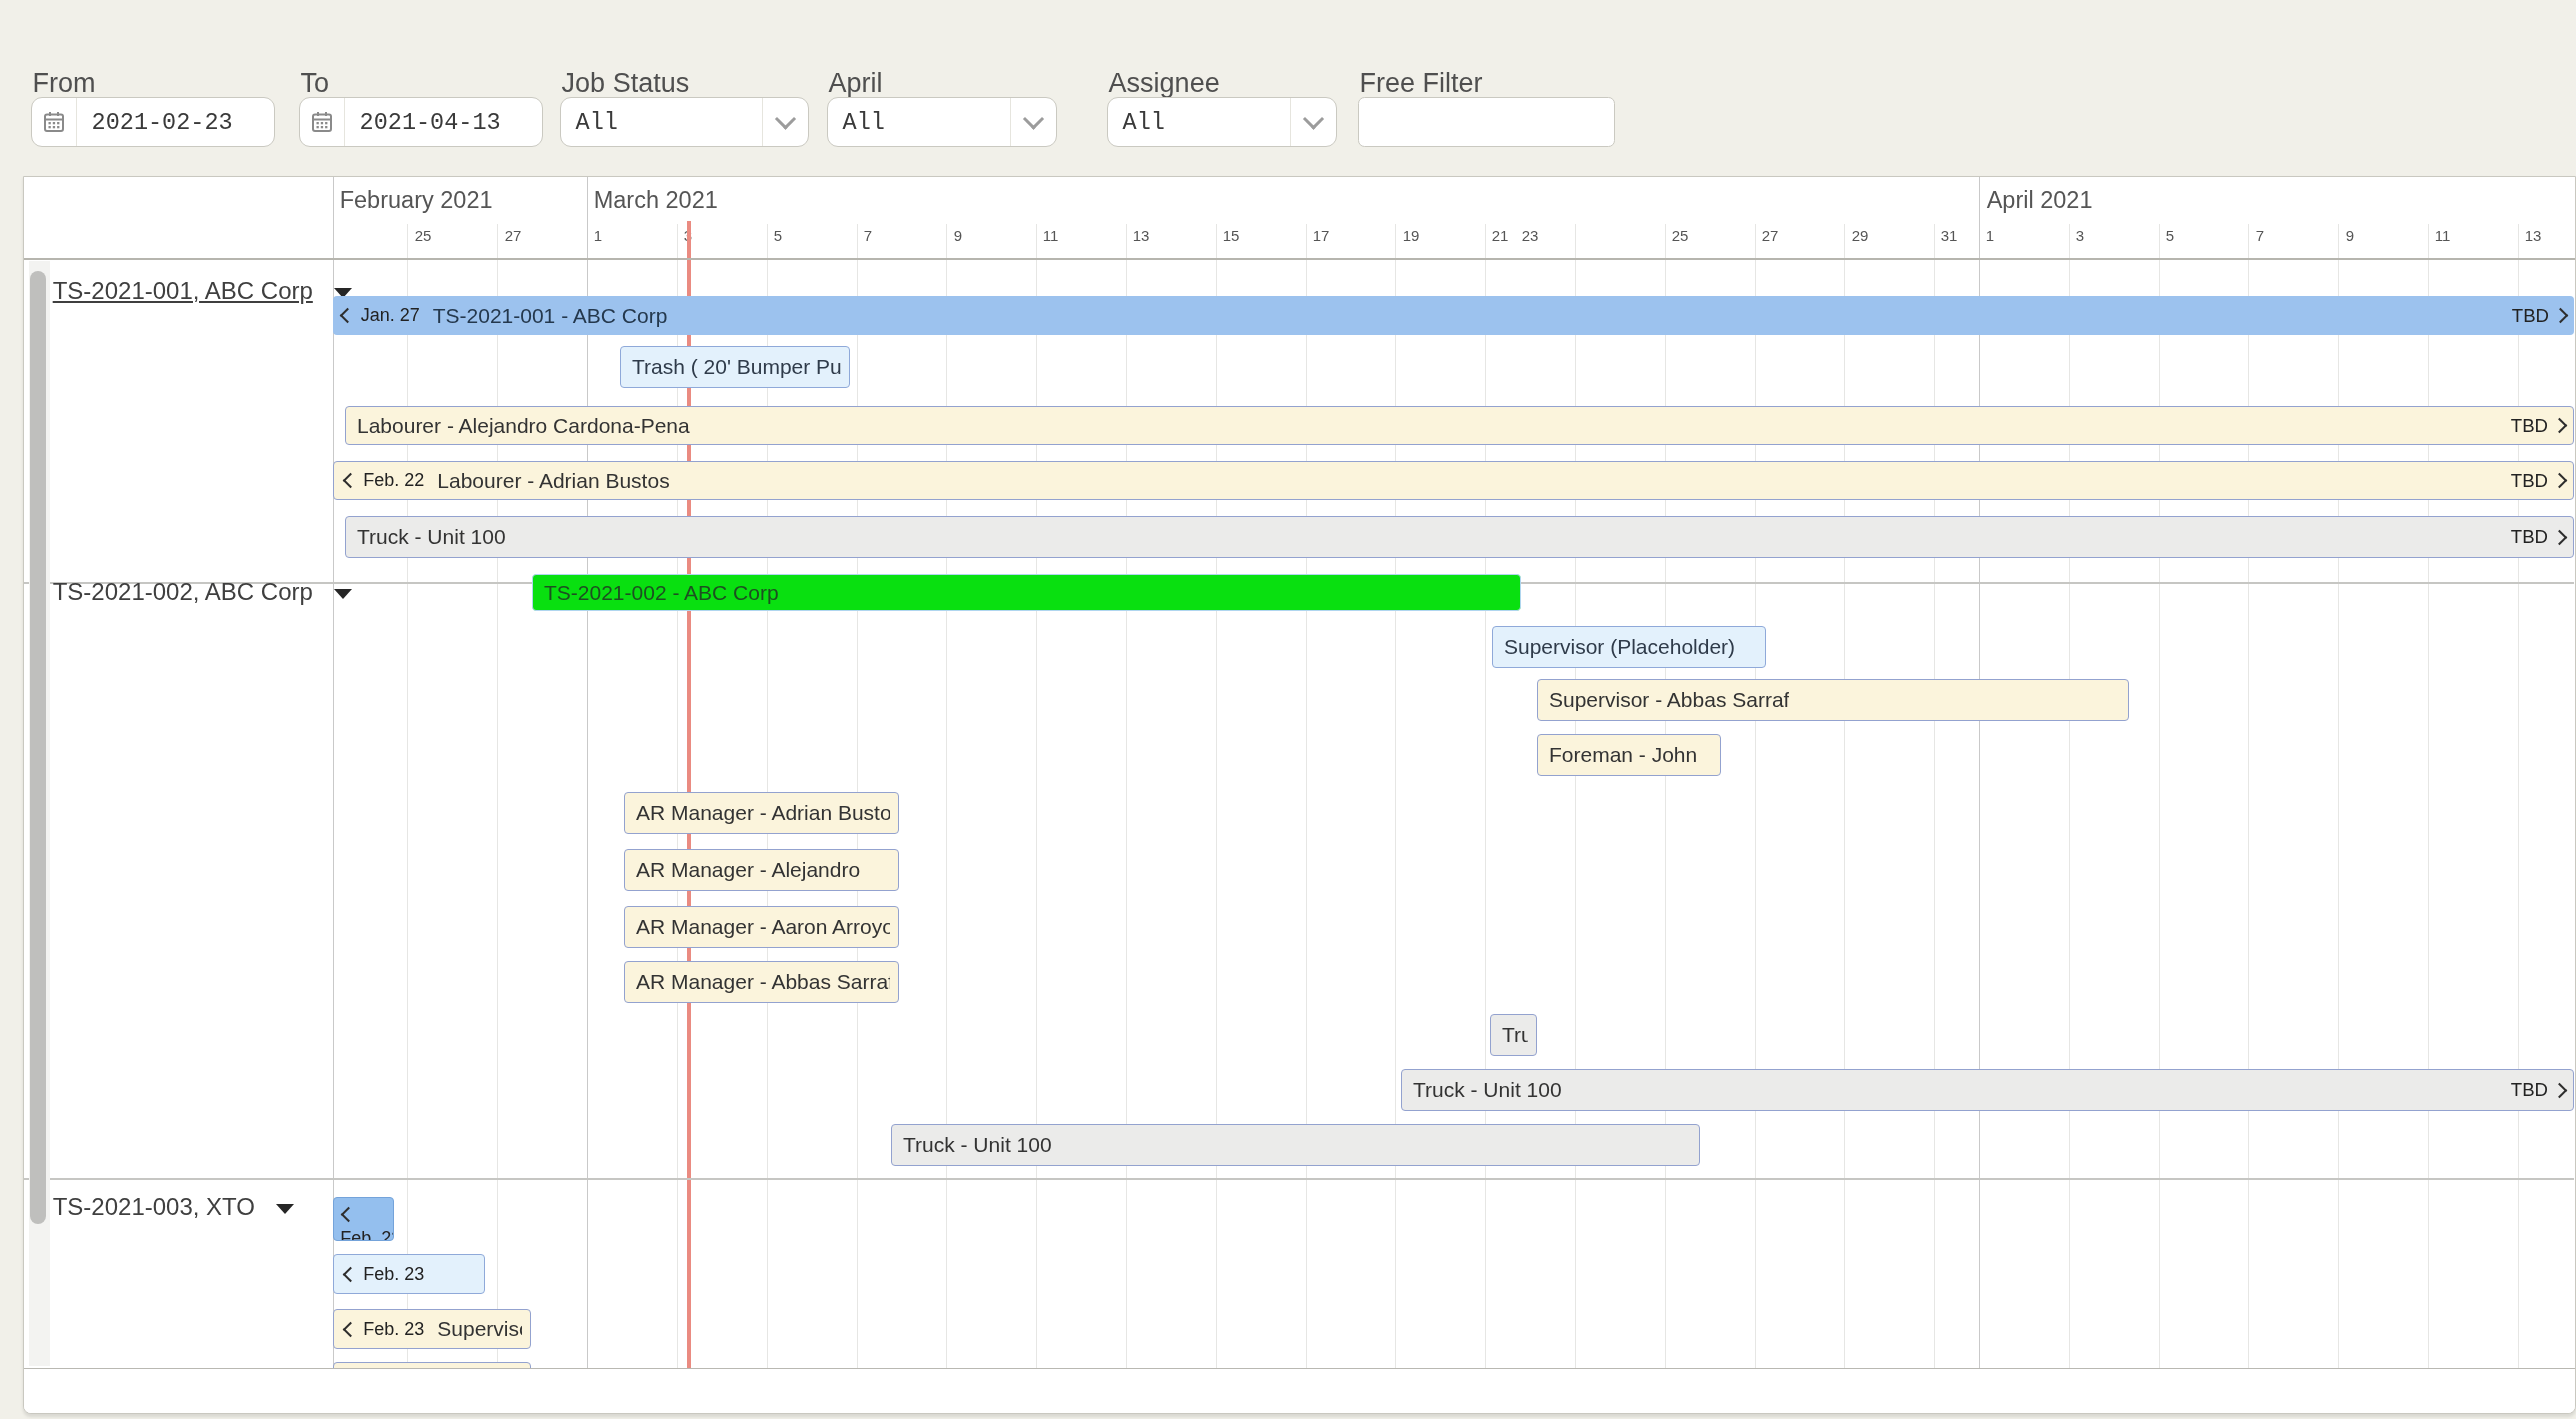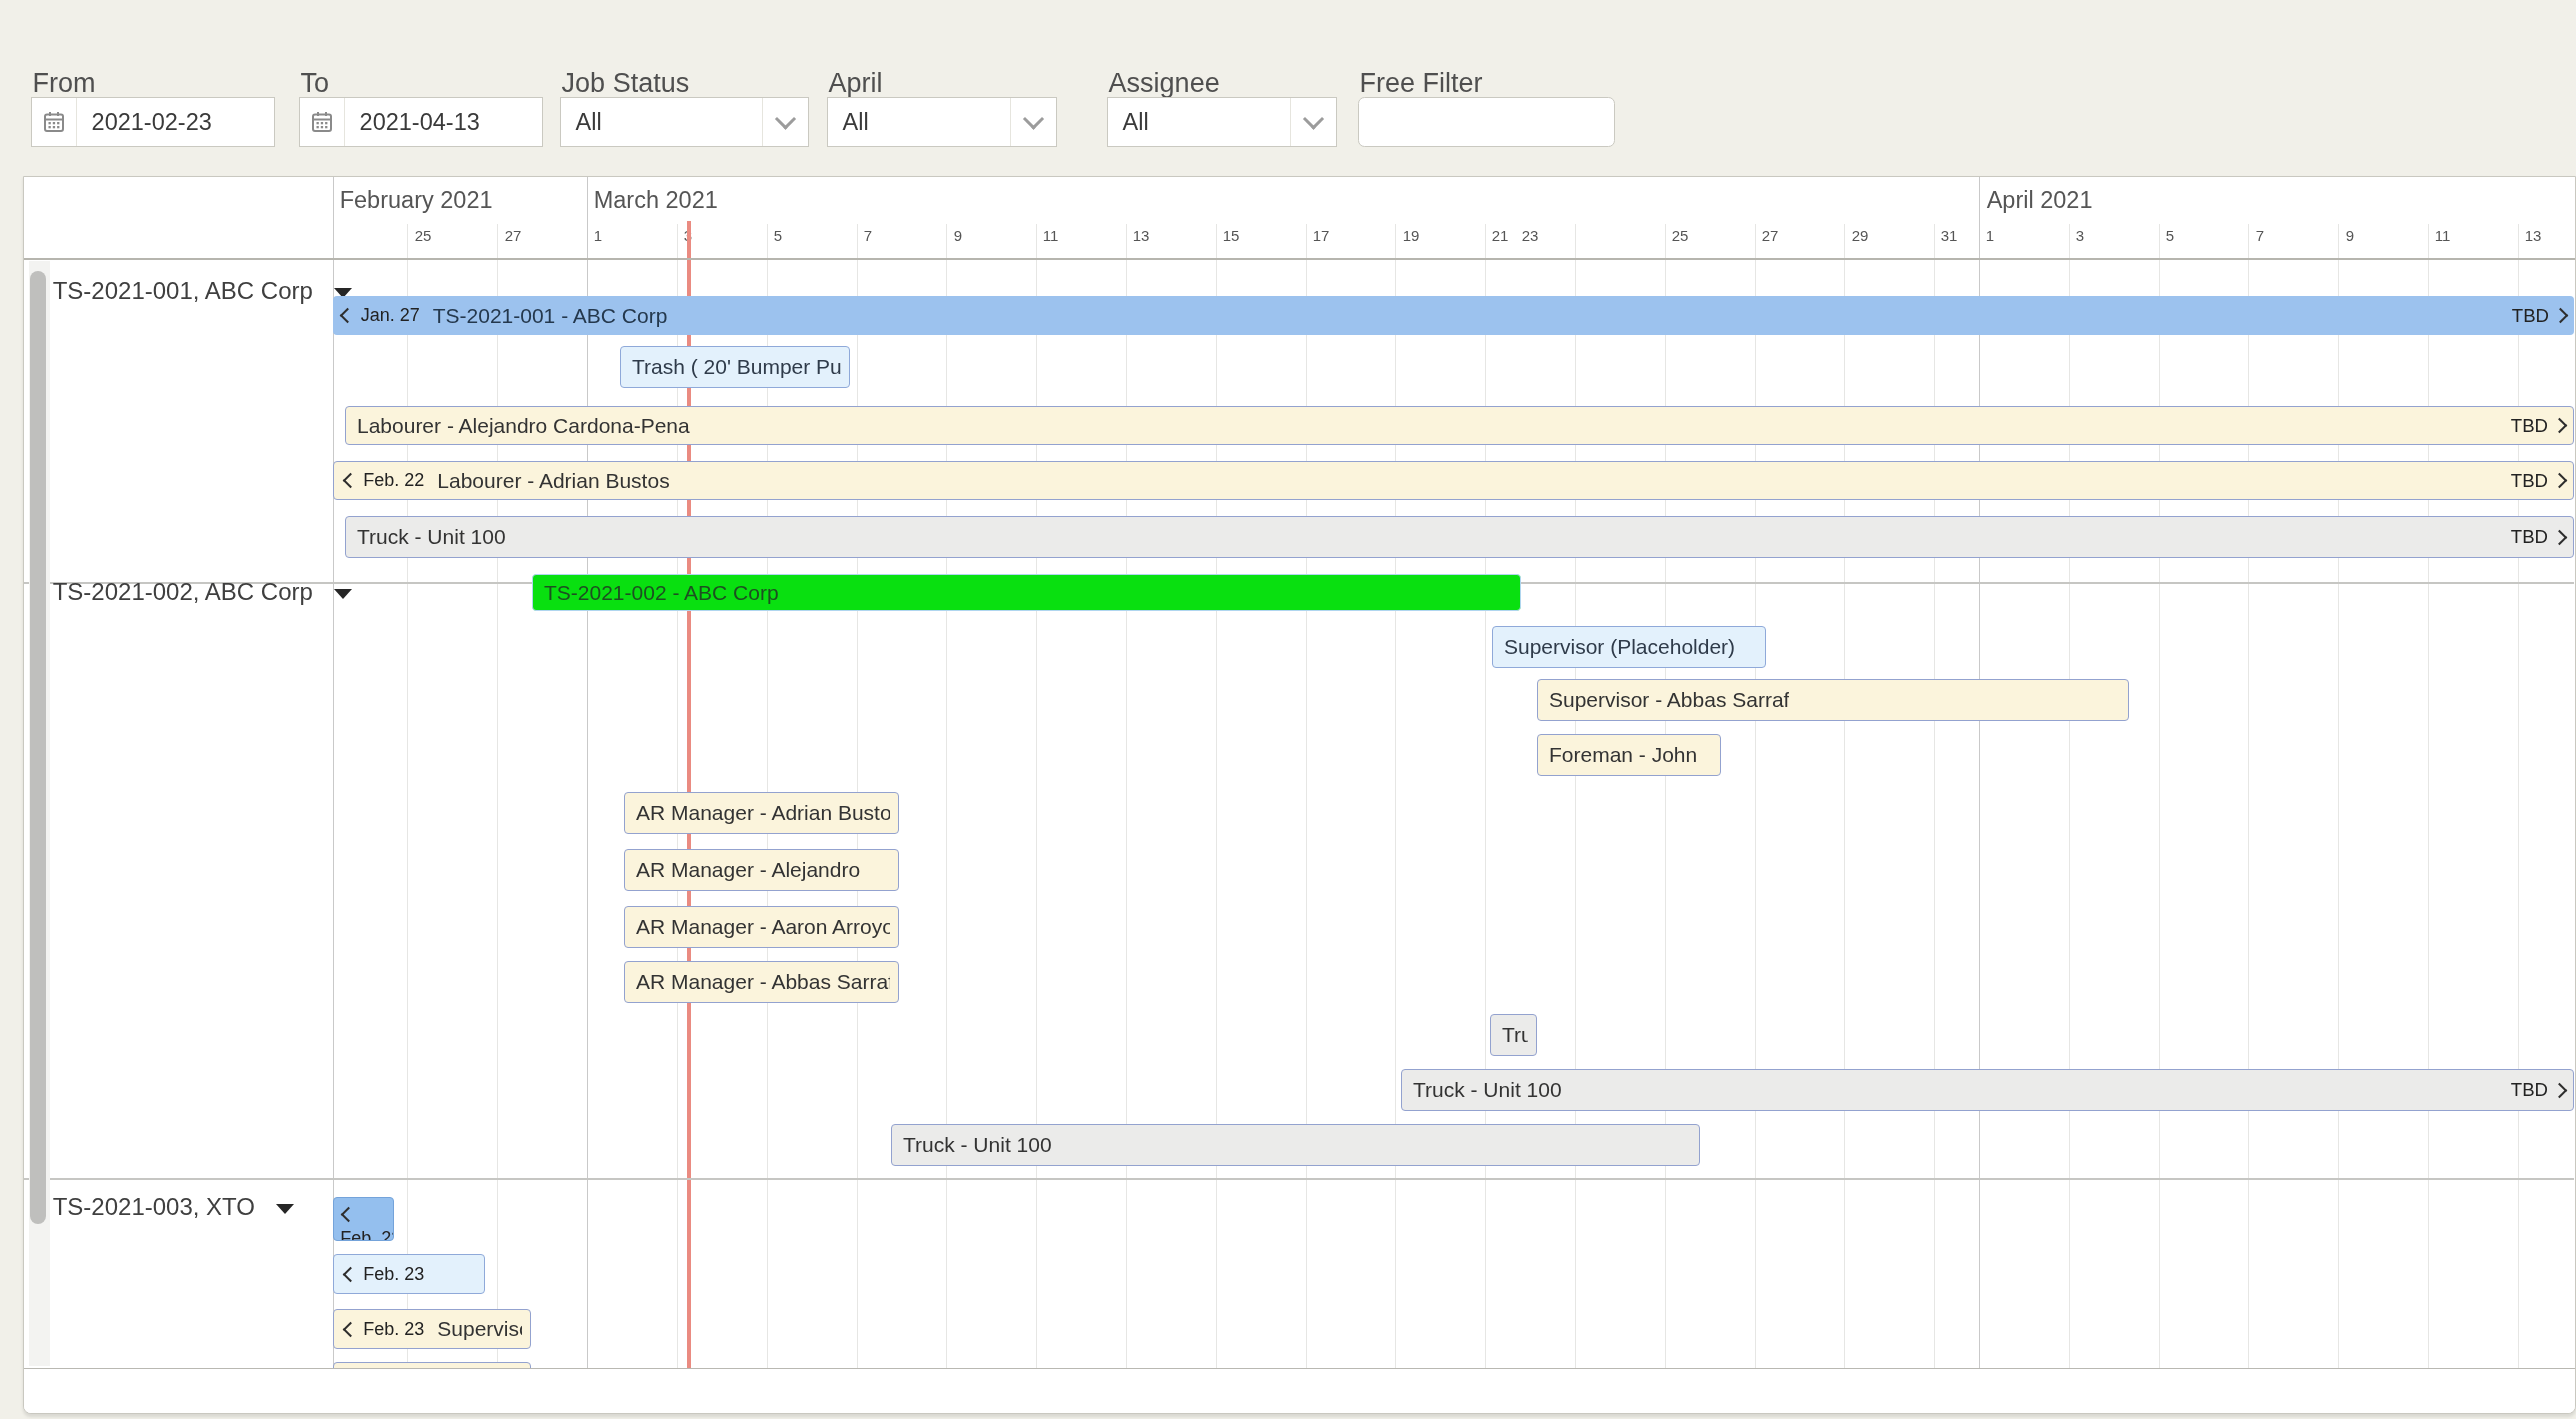--- a/index.html
+++ b/index.html
@@ -9,22 +9,22 @@
   
   .tabbar{position:absolute;left:0;top:0;width:100%;height:50px;border-bottom:1.6px solid #e3e2da;
           display:flex;align-items:flex-end;padding-left:22.7px;gap:39px;box-sizing:border-box;}
   .tab{font-size:23.5px;color:#4e4e4e;padding:0 3.2px 12px;margin-bottom:-1.6px;cursor:pointer;}
   .tab.active{color:#3c86c8;border-bottom:5.7px solid #3c86c8;padding-bottom:6.5px;}
 
   
   .filters{position:absolute;left:0;top:50px;width:100%;height:126px;}
   .fgroup{position:absolute;top:0;}
   .flabel{position:absolute;top:18px;left:1.6px;font-size:27px;color:#4f4f4f;white-space:nowrap;}
-  .fbox{position:absolute;top:47px;height:50px;background:#fff;border:1.6px solid #cac9c1;border-radius:0;
-        display:flex;align-items:center;box-sizing:border-box;overflow:hidden;}
+  .fbox{position:absolute;top:47px;height:50px;background:#fff;border:1.6px solid #cac9c1;border-radius:11px;
+        display:flex;align-items:center;box-sizing:border-box;overflow:hidden;font-family:Liberation Mono, monospace;}
   .icell{width:44px;align-self:stretch;border-right:1.6px solid #e6e5de;display:flex;align-items:center;justify-content:center;flex:none;}
   .fval{padding-left:14.6px;font-size:23.5px;color:#3a3a3a;white-space:nowrap;}
   .ccell{margin-left:auto;width:45px;align-self:stretch;border-left:1.6px solid #e6e5de;display:flex;align-items:center;justify-content:center;flex:none;}
   .chev-d{width:12px;height:12px;border-right:3.2px solid #9c9c9c;border-bottom:3.2px solid #9c9c9c;
           transform:rotate(45deg) translate(-2.4px,-2.4px);}
   input.freeinput{position:absolute;top:47px;height:50px;background:#fff;border:1.6px solid #cac9c1;border-radius:6.5px;
         box-sizing:border-box;font-size:23.5px;color:#333;padding:0 13px;outline:none;
         font-family:"Liberation Sans","DejaVu Sans",sans-serif;}
 
   
@@ -210,21 +210,21 @@
         <div class="tick" style="left: 2322px;">9</div>
         <div class="vday" style="left: 2314px;"></div>
         <div class="tick" style="left: 2411px;">11</div>
         <div class="vday" style="left: 2404px;"></div>
         <div class="tick" style="left: 2501px;">13</div>
         <div class="vday" style="left: 2494px;"></div>
         <div class="vtoday" style="left: 663px;"></div>
       </div>
     <div class="hline2"></div>
     <div class="gbody" id="gbody">
-        <div class="rowlab" style="top: 13px;">
+        <div class="rowlab" style="top: 13px; text-decoration: underline;">
           <span>TS-2021-001, ABC Corp</span>
           <div class="caret"></div>
         </div>
         <div class="bar job" style="left: 309px; top: 36px; width: 2241px; height: 39px;">
           <div class="clipwrap">
             <div class="chev-l"></div>
             <span>Jan. 27</span>
           </div>
           <span class="btxt">TS-2021-001 - ABC Corp</span>
           <div class="tbd">

